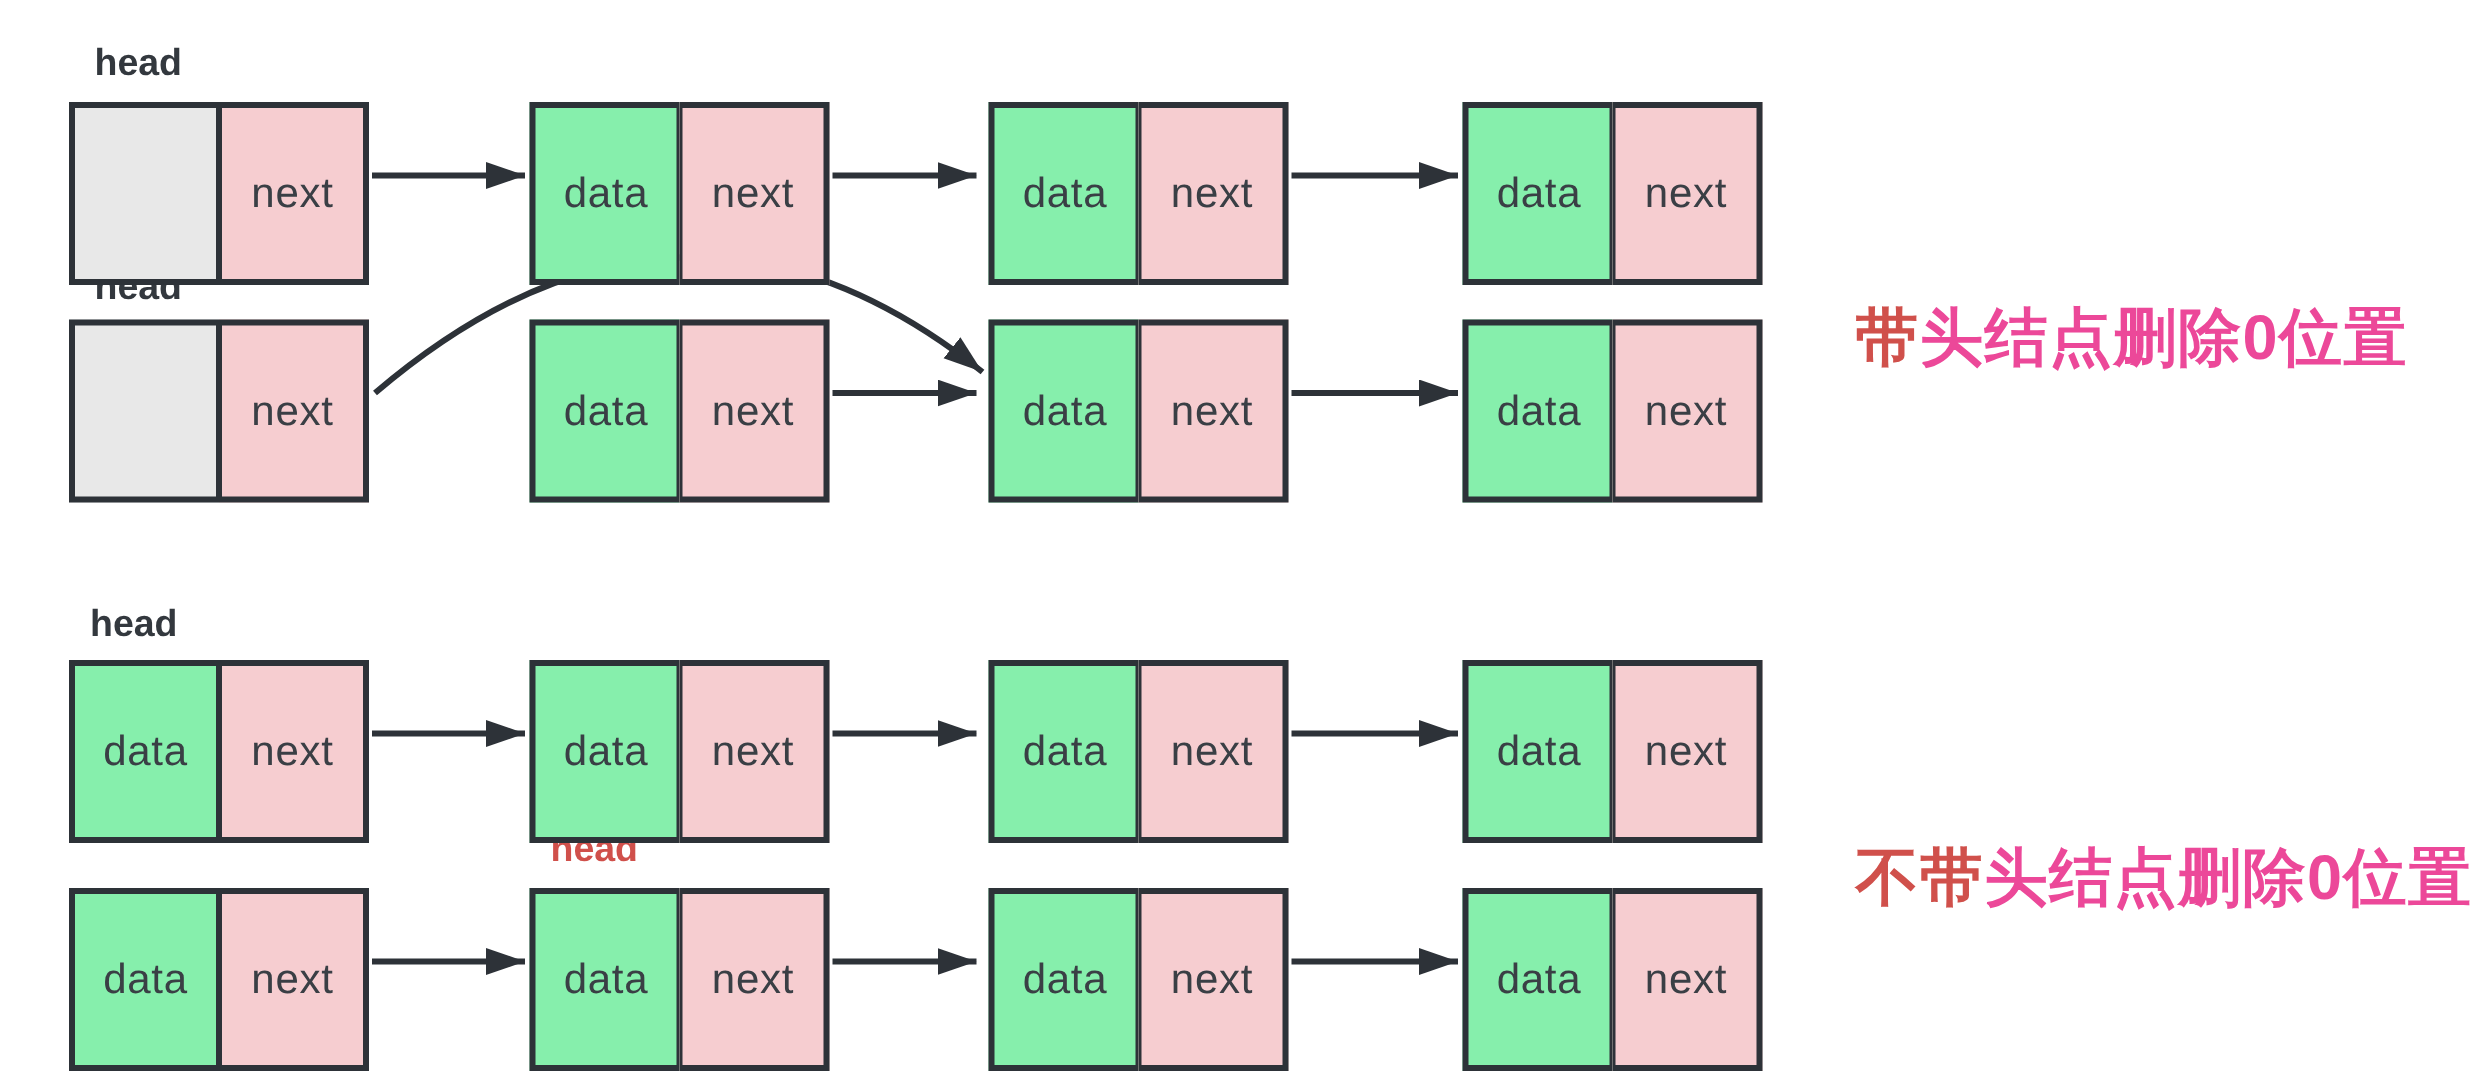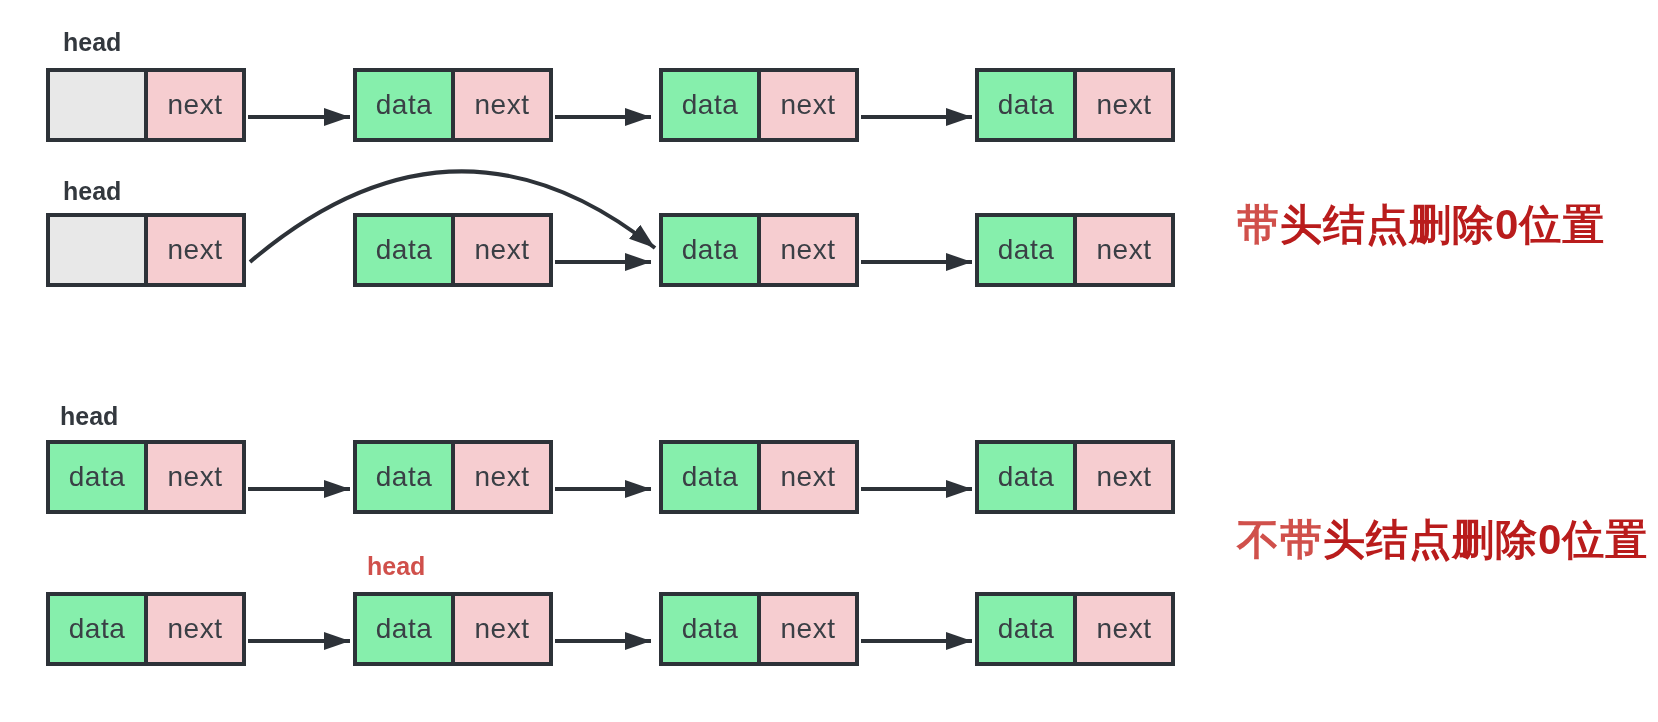--- a/index.html
+++ b/index.html
@@ -6,21 +6,21 @@
   .canvas{
     position:relative;
     width:1658px;height:722px;
     background:#ffffff;
     font-family:"Liberation Sans", sans-serif;
     overflow:hidden;
   }
   .arrows{position:absolute;left:0;top:0;width:1658px;height:722px;pointer-events:none;}
   .node{
     position:absolute;
-    width:200px;height:74px;
+    width:200px;height:122px;
     display:flex;
     box-sizing:border-box;
   }
   .cell{
     flex:1 1 50%;
     border:4px solid #2d3238;
     box-sizing:border-box;
     display:flex;align-items:center;justify-content:center;
     font-size:28px;color:#3a3f45;
     letter-spacing:0.5px;
@@ -34,21 +34,21 @@
     white-space:nowrap;
   }
   .head-label.red{color:#d0504b;}
   .title{
     position:absolute;
     font-size:42px;font-weight:bold;
     white-space:nowrap;
     letter-spacing:1px;
   }
   .title .seg-red{color:#d0504b;}
-  .title .seg-blue{color:#b91c1c;text-align:center;}
+  .title .seg-blue{color:#ec4899;text-align:center;}
 </style>
 </head>
 <body>
 
 <div class="canvas">
 
   <svg class="arrows" viewBox="0 0 1658 722" xmlns="http://www.w3.org/2000/svg">
     <defs>
       <marker id="ah" markerUnits="userSpaceOnUse" markerWidth="28" markerHeight="20" refX="26" refY="9" orient="auto">
         <path d="M0,0 L26,9 L0,18 Z" fill="#2d3238"></path>
@@ -141,17 +141,17 @@
     <div class="cell cell-next">next</div>
   </div>
   <div class="node" style="left:975px;top:592px;">
     <div class="cell cell-data">data</div>
     <div class="cell cell-next">next</div>
   </div>
 
   <div class="title" style="left:1237px;top:197px;">
     <span class="seg-red">带</span><span class="seg-blue">头结点删除0位置</span>
   </div>
-  <div class="title" style="left:1237px;top:512px;">
+  <div class="title" style="left:1237px;top:557px;">
     <span class="seg-red">不带</span><span class="seg-blue">头结点删除0位置</span>
   </div>
 
 </div>
 
 </body></html>

